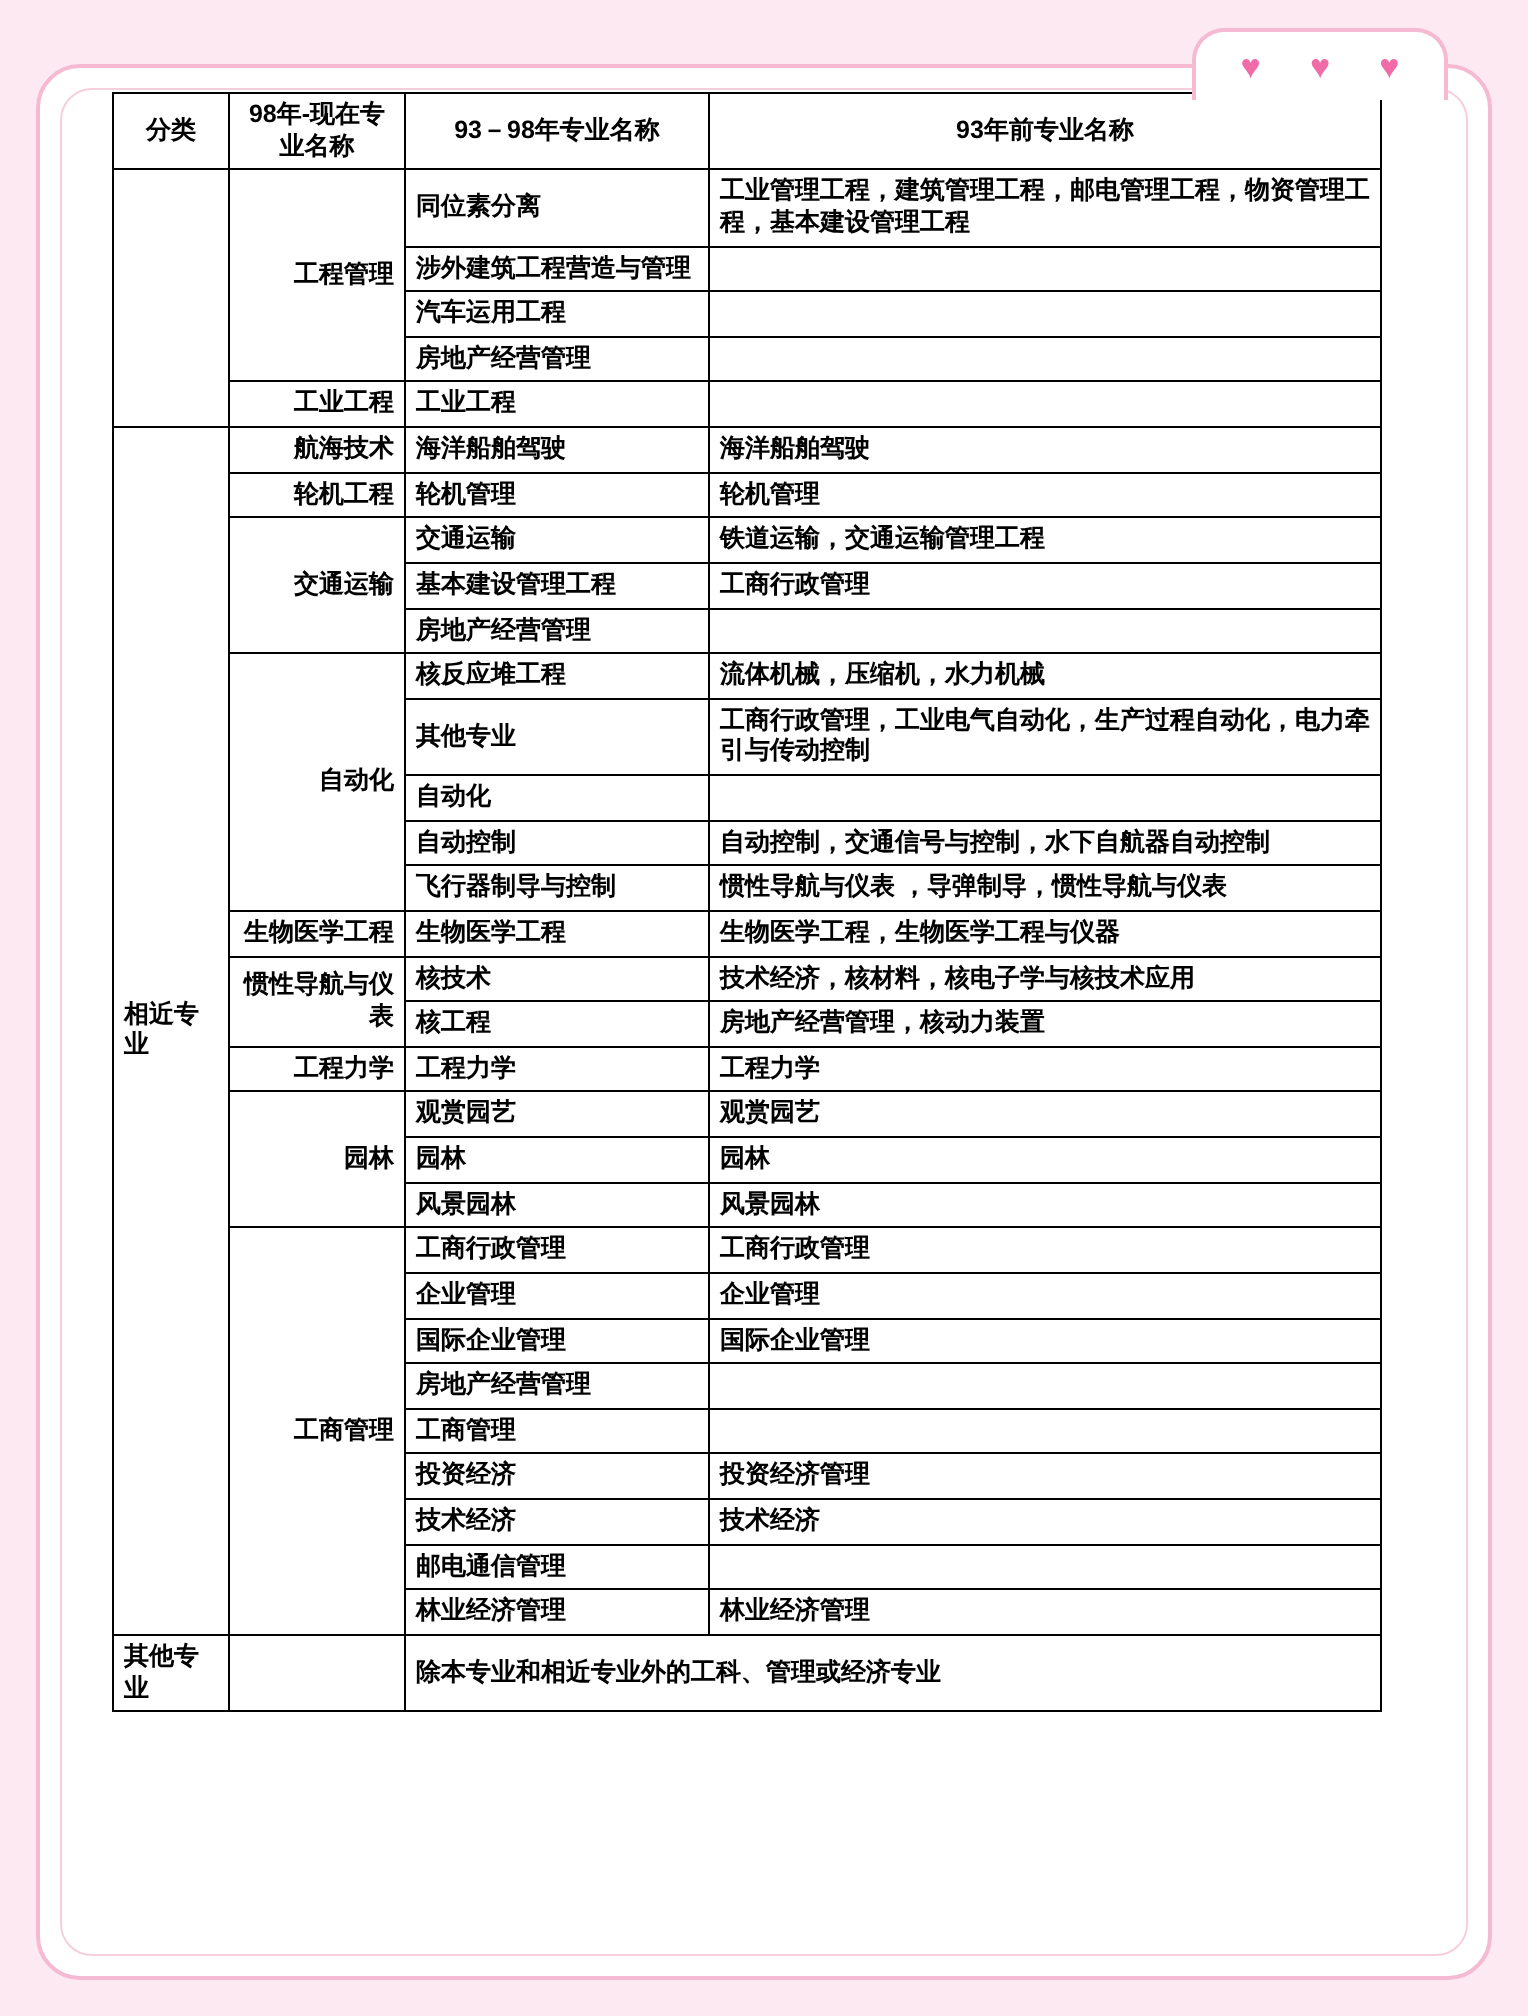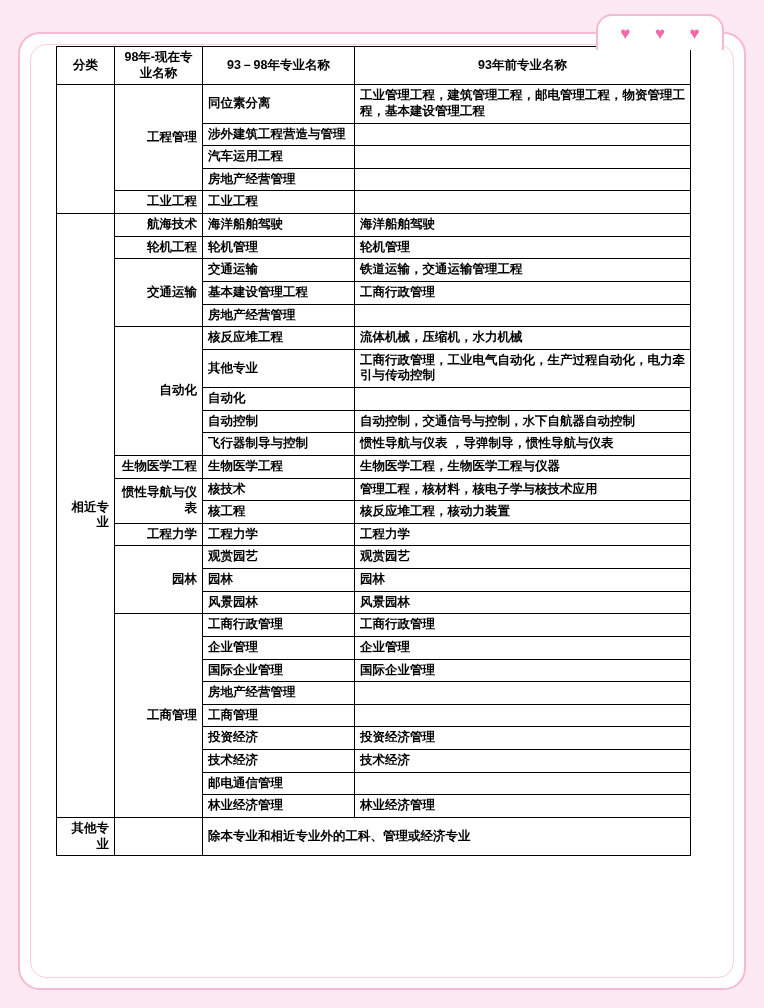--- a/index.html
+++ b/index.html
@@ -89,21 +89,21 @@
     word-break: break-all;
   }
   col.c1 { width: 58px; }
   col.c2 { width: 88px; }
   col.c3 { width: 152px; }
   col.c4 { width: 336px; }
 
   .center { text-align: right; }
   .left { text-align: left; }
   .hdr { text-align: center; height: 30px; }
-  .cat { text-align: right; }
+  .cat { text-align: left; }
 </style>
 </head>
 <body>
 
 <div id="page">
 
   <div class="heart-tab">
     <span class="heart">♥</span>
     <span class="heart">♥</span>
     <span class="heart">♥</span>
@@ -201,25 +201,25 @@
           <td class="left">惯性导航与仪表 ，导弹制导，惯性导航与仪表</td>
         </tr>
         <tr>
           <td class="center">生物医学工程</td>
           <td class="left">生物医学工程</td>
           <td class="left">生物医学工程，生物医学工程与仪器</td>
         </tr>
         <tr>
           <td class="center" rowspan="2">惯性导航与仪表</td>
           <td class="left">核技术</td>
-          <td class="left">管理工程，核材料，核电子学与核技术应用</td>
+          <td class="left">技术经济，核材料，核电子学与核技术应用</td>
         </tr>
         <tr>
           <td class="left">核工程</td>
-          <td class="left">核反应堆工程，核动力装置</td>
+          <td class="left">房地产经营管理，核动力装置</td>
         </tr>
         <tr>
           <td class="center">工程力学</td>
           <td class="left">工程力学</td>
           <td class="left">工程力学</td>
         </tr>
         <tr>
           <td class="center" rowspan="3">园林</td>
           <td class="left">观赏园艺</td>
           <td class="left">观赏园艺</td>

